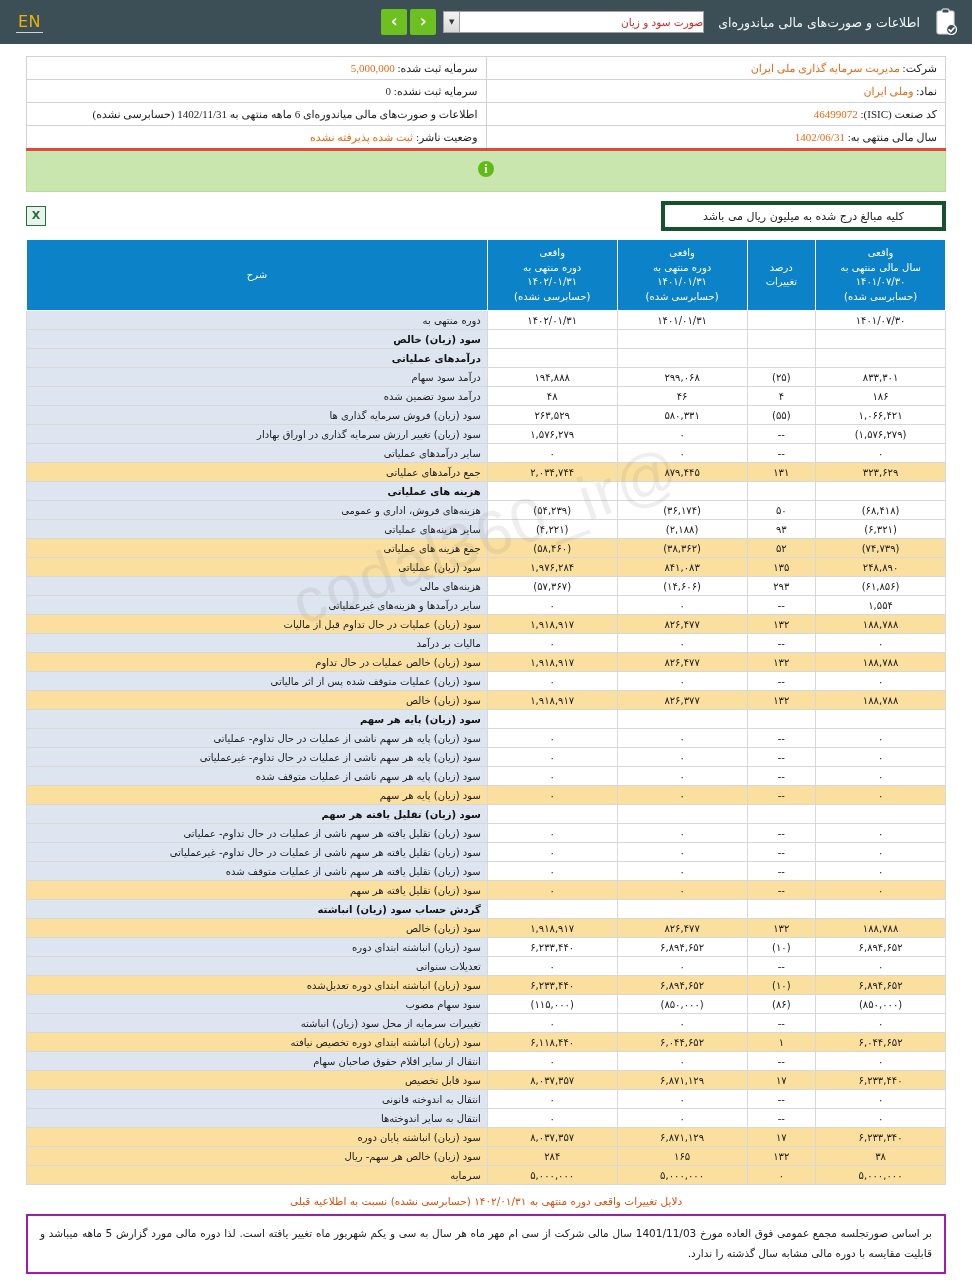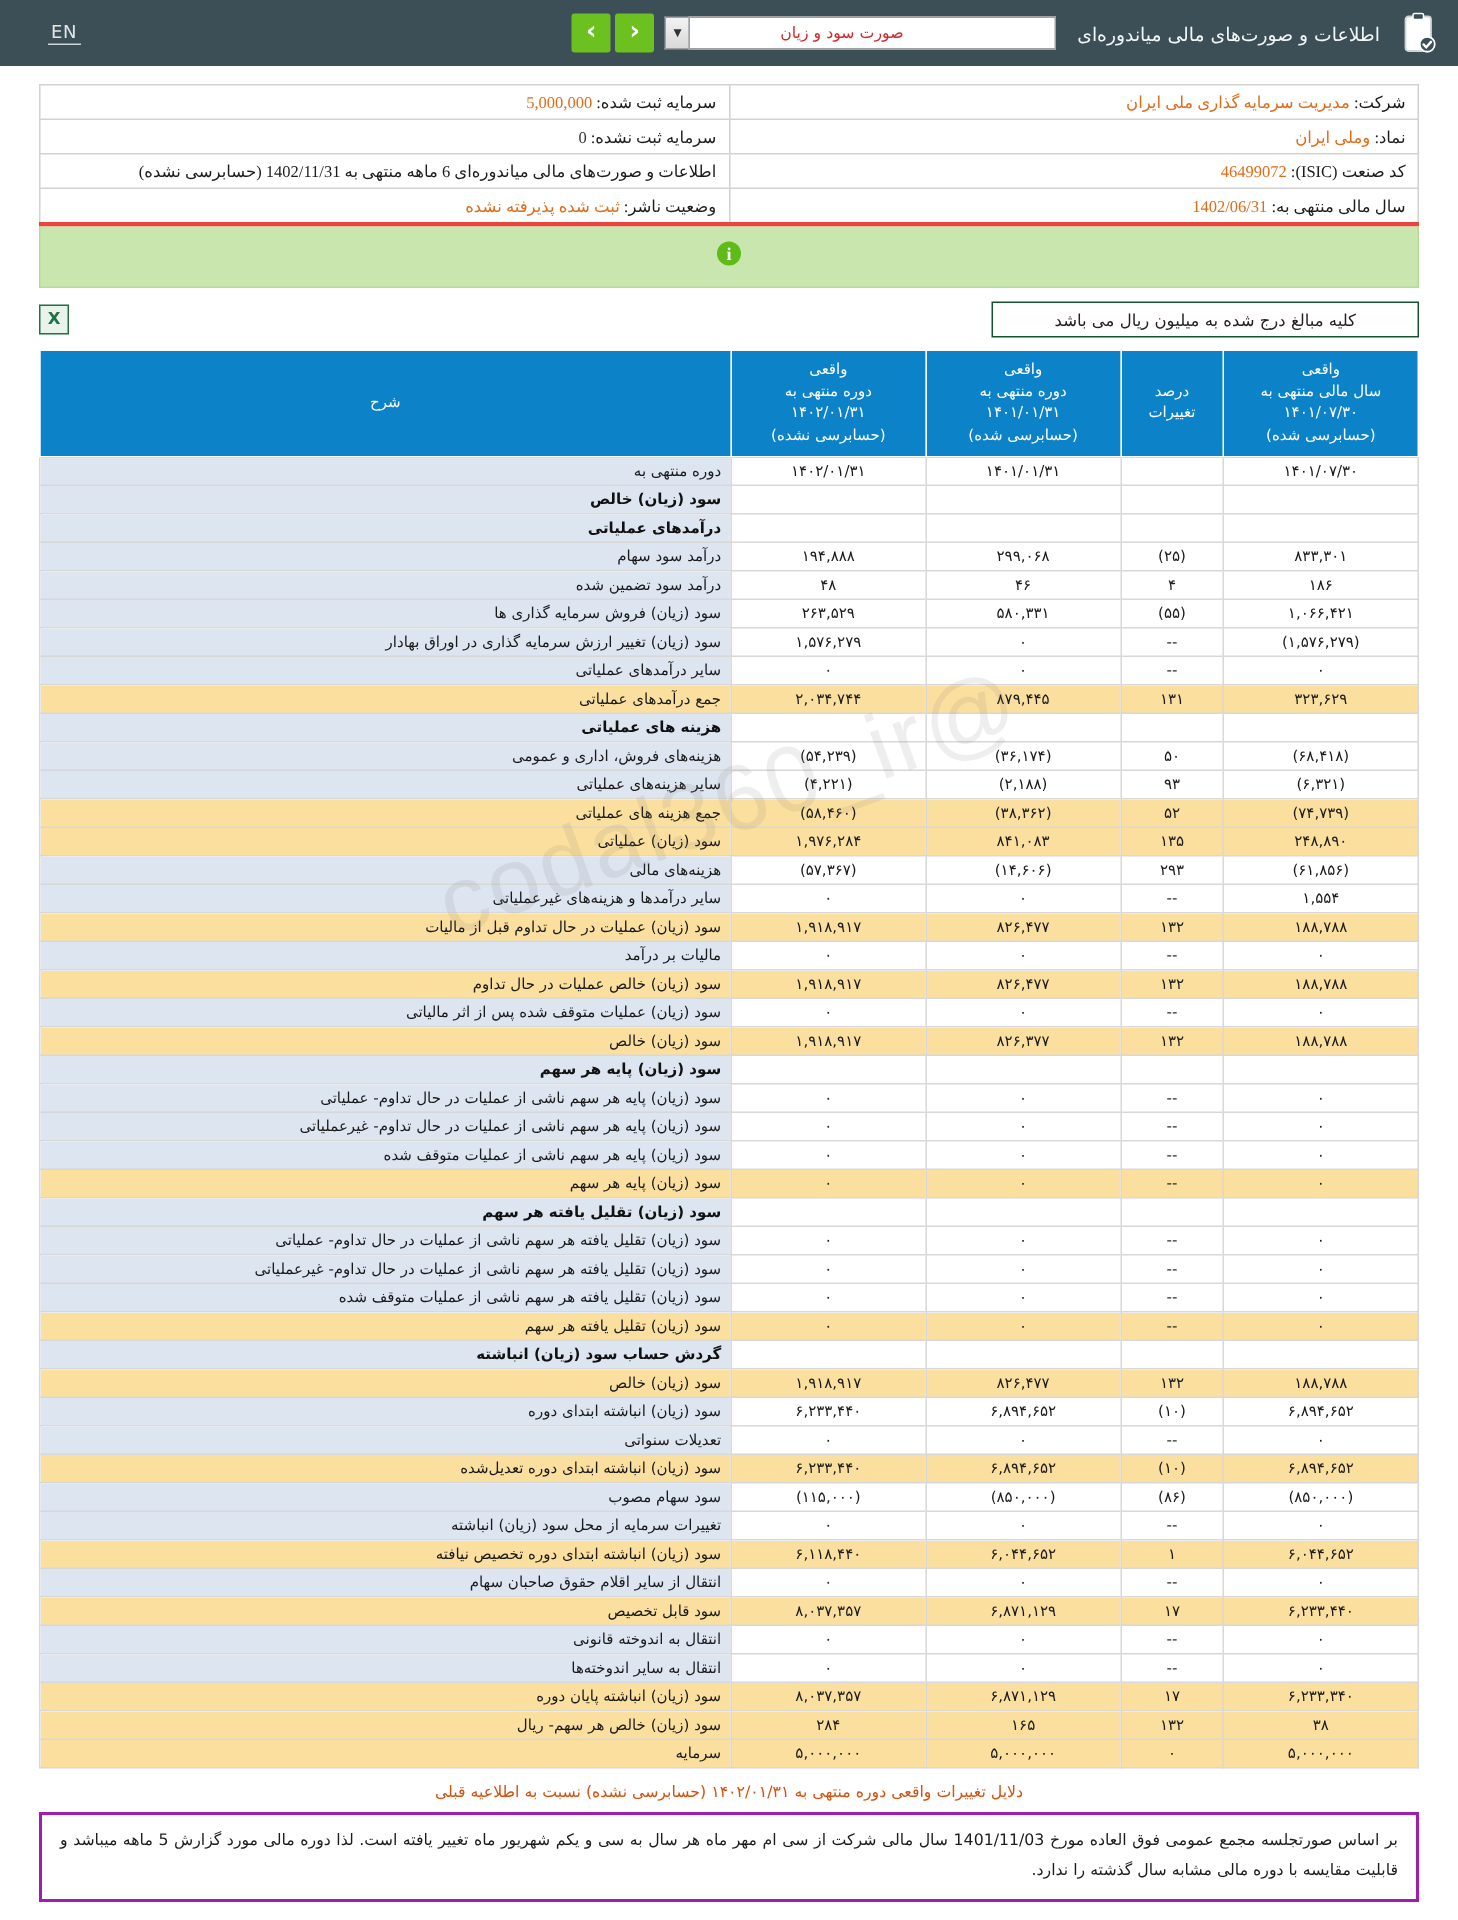--- a/index.html
+++ b/index.html
@@ -15,27 +15,27 @@
   
   .topbar {
     height: 44px;
     background: #3c4f56;
     display: flex;
     align-items: center;
     padding: 0 10px;
     direction: ltr;
   }
   .lang-btn {
-    color: #e5e5e5;
-    font-size: 12px;
+    color: #eab308;
+    font-size: 16px;
     letter-spacing: .5px;
     border-bottom: 1px solid #cfd6d8;
     padding: 0 2px 1px 2px;
     cursor: pointer;
-    margin-left: 22px;
+    margin-left: 6px;
   }
   .topbar-spacer { flex: 1 1 auto; }
   .nav-group { display: flex; align-items: center; gap: 3px; }
   .arrow-btn {
     width: 26px; height: 26px;
     background: #6cc01f;
     color: #ffffff;
     font-size: 17px;
     line-height: 24px;
     text-align: center;
@@ -58,21 +58,21 @@
     text-align: center;
     line-height: 20px;
     cursor: pointer;
   }
   .combo-field {
     width: 245px;
     background: #ffffff;
     border: 1px solid #a0a0a0;
     color: #d02b2b;
     font-size: 10.5px;
-    text-align: left;
+    text-align: right;
     line-height: 20px;
     direction: rtl;
     overflow: hidden;
     white-space: nowrap;
     padding-left: 60px;
   }
   .topbar-title {
     color: #f2f6f7;
     font-size: 12.5px;
     direction: rtl;
@@ -129,21 +129,21 @@
   }
   .notice-text { font-size: 11px; color: #2e2e2e; display: block; }
 
   
   .units-bar {
     display: flex; align-items: center;
     justify-content: space-between;
     margin-top: 9px; direction: rtl;
   }
   .units-box {
-    border: 1px solid #14532d;
+    border: 4px solid #14532d;
     background: #fff;
     font-size: 11px;
     padding: 5px 10px 4px 10px;
     color: #222;
     min-width: 285px;
     text-align: center;
   }
   .excel-icon {
     width: 20px; height: 20px;
     border: 1px solid #1f7244;

